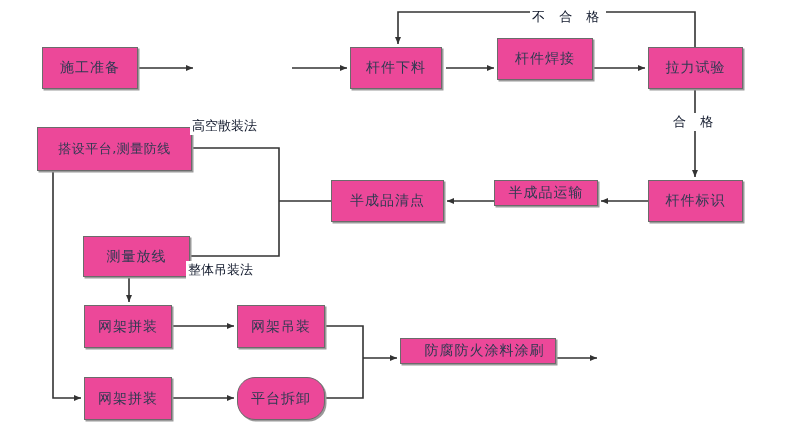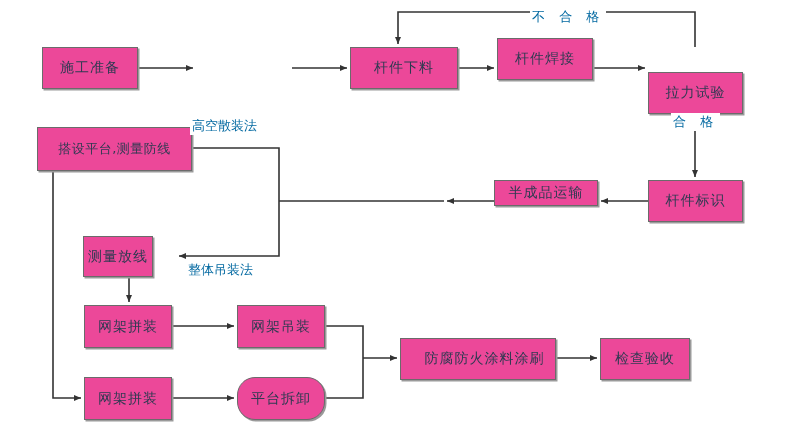--- a/index.html
+++ b/index.html
@@ -32,21 +32,21 @@
     align-items: center;
     justify-content: center;
     color: #2f3a52;
     font-size: 14px;
     letter-spacing: 1px;
     white-space: nowrap;
     box-shadow: 1.5px 1.5px 0 0 #9a9a9a;
   }
   .edge-label {
     position: absolute;
-    color: #0369a1;
+    color: #0f172a;
     font-size: 13px;
     white-space: nowrap;
     background: #ffffff;
     padding: 0 2px;
   }
   .edge-label.spaced {
     letter-spacing: 5px;
   }
 </style>
 </head>
@@ -94,46 +94,46 @@
     <g stroke="#333333" stroke-width="1.6" fill="none">
 
       <path d="M325,326 L363,326 L363,398 L325,398"></path>
       <path d="M444,201 L279,201"></path>
     </g>
   </svg>
 
   <div class="node" style="left:42px;top:47px;width:96px;height:42px;">施工准备</div>
 
 
-  <div class="node" style="left:350px;top:47px;width:108px;height:42px;">杆件下料</div>
+  <div class="node" style="left:350px;top:47px;width:92px;height:42px;">杆件下料</div>
 
   <div class="node" style="left:497px;top:38px;width:96px;height:42px;">杆件焊接</div>
 
-  <div class="node" style="left:648px;top:47px;width:95px;height:42px;margin-top:25px;">拉力试验</div>
+  <div class="node" style="left:648px;top:47px;width:95px;height:42px;">拉力试验</div>
 
   <div class="node" style="left:648px;top:180px;width:95px;height:42px;">杆件标识</div>
 
   <div class="node" style="left:494px;top:180px;width:104px;height:26px;">半成品运输</div>
 
+  <div class="node" style="left:331px;top:180px;width:113px;height:42px;">半成品清点</div>
 
   <div class="node" style="left:21px;top:127px;width:155px;height:44px;font-size:13px;letter-spacing:0.5px;margin-left:16px;">搭设平台,测量防线</div>
 
-  <div class="node" style="left:83px;top:236px;width:70px;height:41px;">测量放线</div>
+  <div class="node" style="left:83px;top:236px;width:107px;height:41px;">测量放线</div>
 
   <div class="node" style="left:84px;top:305px;width:88px;height:43px;">网架拼装</div>
 
   <div class="node" style="left:237px;top:305px;width:88px;height:43px;">网架吊装</div>
 
   <div class="node" style="left:84px;top:377px;width:88px;height:43px;">网架拼装</div>
 
   <div class="node" style="left:237px;top:377px;width:88px;height:43px;border-radius:18px;">平台拆卸</div>
 
-  <div class="node" style="left:400px;top:338px;width:156px;height:42px;padding-left:13px;">防腐防火涂料涂刷</div>
+  <div class="node" style="left:400px;top:338px;width:156px;height:26px;padding-left:13px;">防腐防火涂料涂刷</div>
 
-  <div class="node" style="left:600px;top:338px;width:90px;height:42px;">检查验收</div>
 
   <div class="edge-label spaced" style="left:530px;top:8px;">不 合 格</div>
 
   <div class="edge-label spaced" style="left:671px;top:113px;text-align:right;">合 格</div>
 
   <div class="edge-label" style="left:190px;top:117px;">高空散装法</div>
 
   <div class="edge-label" style="left:186px;top:261px;">整体吊装法</div>
 
 </div>

